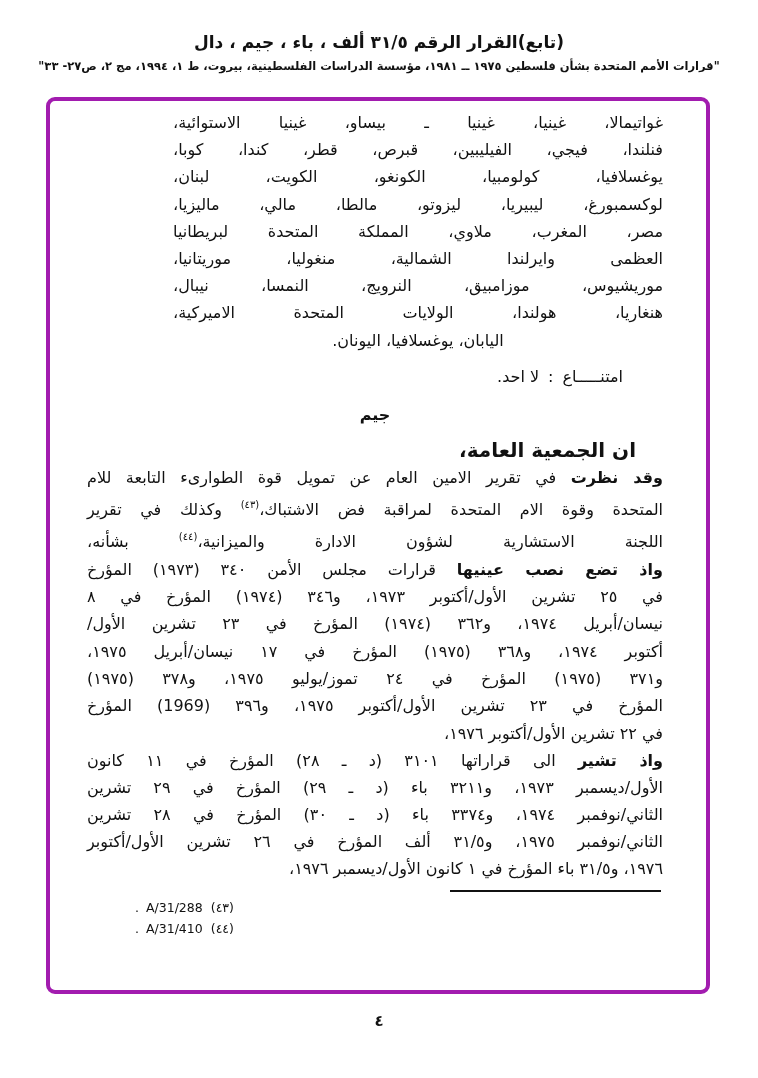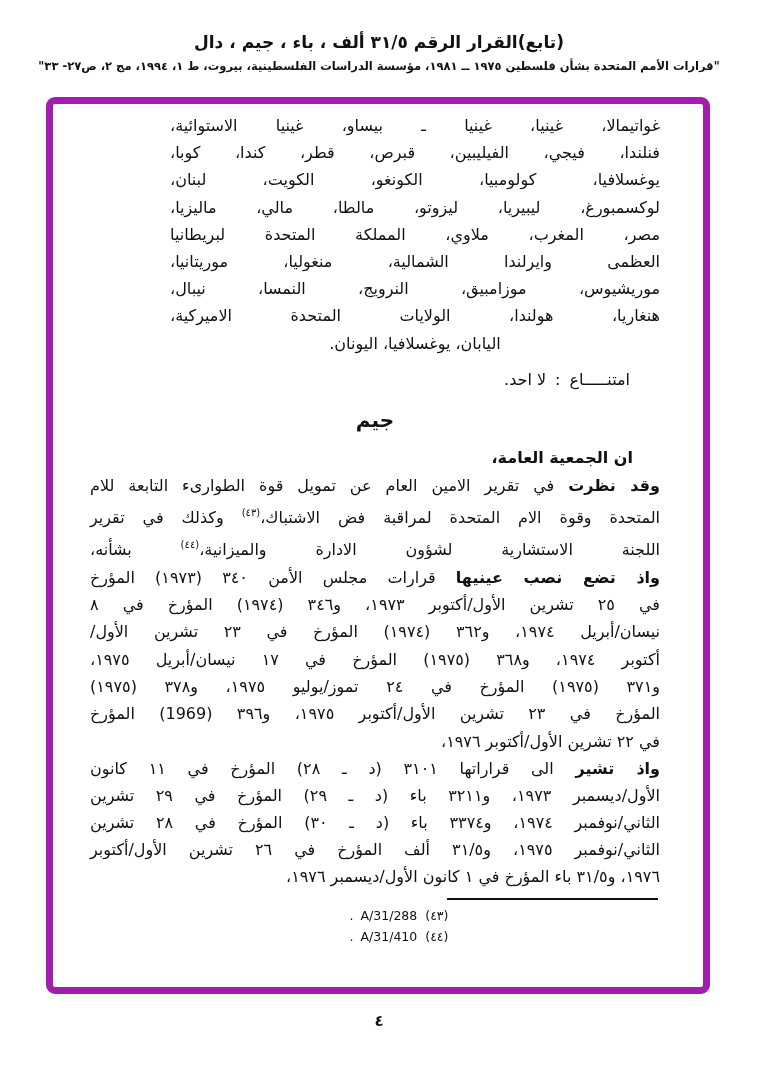--- a/index.html
+++ b/index.html
@@ -15,56 +15,56 @@
   
   .header { padding-top:32px; text-align:center; }
   .header .h1 { font-size:17px; font-weight:bold; letter-spacing:0.3px; }
   .header .h2 { font-size:11.5px; font-weight:bold; margin-top:7px; }
 
   
   .frame {
     position:absolute;
     left:46px; top:97px;
     width:664px; height:897px;
-    border:7px solid #a21caf;
+    border:4px solid #a21caf;
     border-radius:9px;
     padding:8px 43px 0 37px;
     overflow:hidden;
     background:transparent;
   }
 
   .jl { text-align:justify; text-align-last:justify; }
   .line { font-size:16px; line-height:27.2px; }
 
   .countries { width:490px; margin-left:auto; margin-right:0; }
   .countries .line { line-height:27.2px; }
   .countries .last { text-align:center; text-align-last:center; }
 
   .votes { margin-top:8px; }
   .vote-line { font-size:16px; line-height:29px; }
   .vote-line .colon { margin:0 9px; }
-  .vote-line.abstain { margin-right:30px; }
+  .vote-line.abstain { margin-right:40px; }
 
-  .jeem { margin-top:14px; font-size:20px; font-weight:bold; text-align:center; }
+  .jeem { margin-top:14px; font-size:16px; font-weight:bold; text-align:center; }
 
-  .intro { margin-top:12px; margin-right:27px; font-size:16px; font-weight:bold; line-height:28px; }
+  .intro { margin-top:12px; margin-right:27px; font-size:20px; font-weight:bold; line-height:28px; }
 
   .para .line { line-height:27.3px; }
   .para .last { text-align:right; text-align-last:right; }
   .para.tight .line { line-height:27px; }
   b.lead { font-weight:bold; }
 
   .sup { font-size:10px; vertical-align:7px; }
 
   .fn-rule {
     width:211px; height:2px; background:#111;
     margin:8px 2px 5px auto;
   }
   .footnotes { padding-left:0; }
-  .fn-line { font-size:12.5px; line-height:21px; text-align:center; padding-left:48px; direction:rtl; }
+  .fn-line { font-size:12.5px; line-height:21px; text-align:left; padding-left:48px; direction:rtl; }
   .fn-line .fn-ref { margin-left:8px; letter-spacing:1px; }
   .fn-line .fn-doc { direction:ltr; unicode-bidi:embed; font-family:"DejaVu Sans", sans-serif; }
   .fn-line .fn-dot { margin-right:7px; }
 
   .pagenum {
     position:absolute; left:0; right:0; top:1012px;
     text-align:center; font-size:15px; font-weight:bold;
   }
 </style>
 </head>

